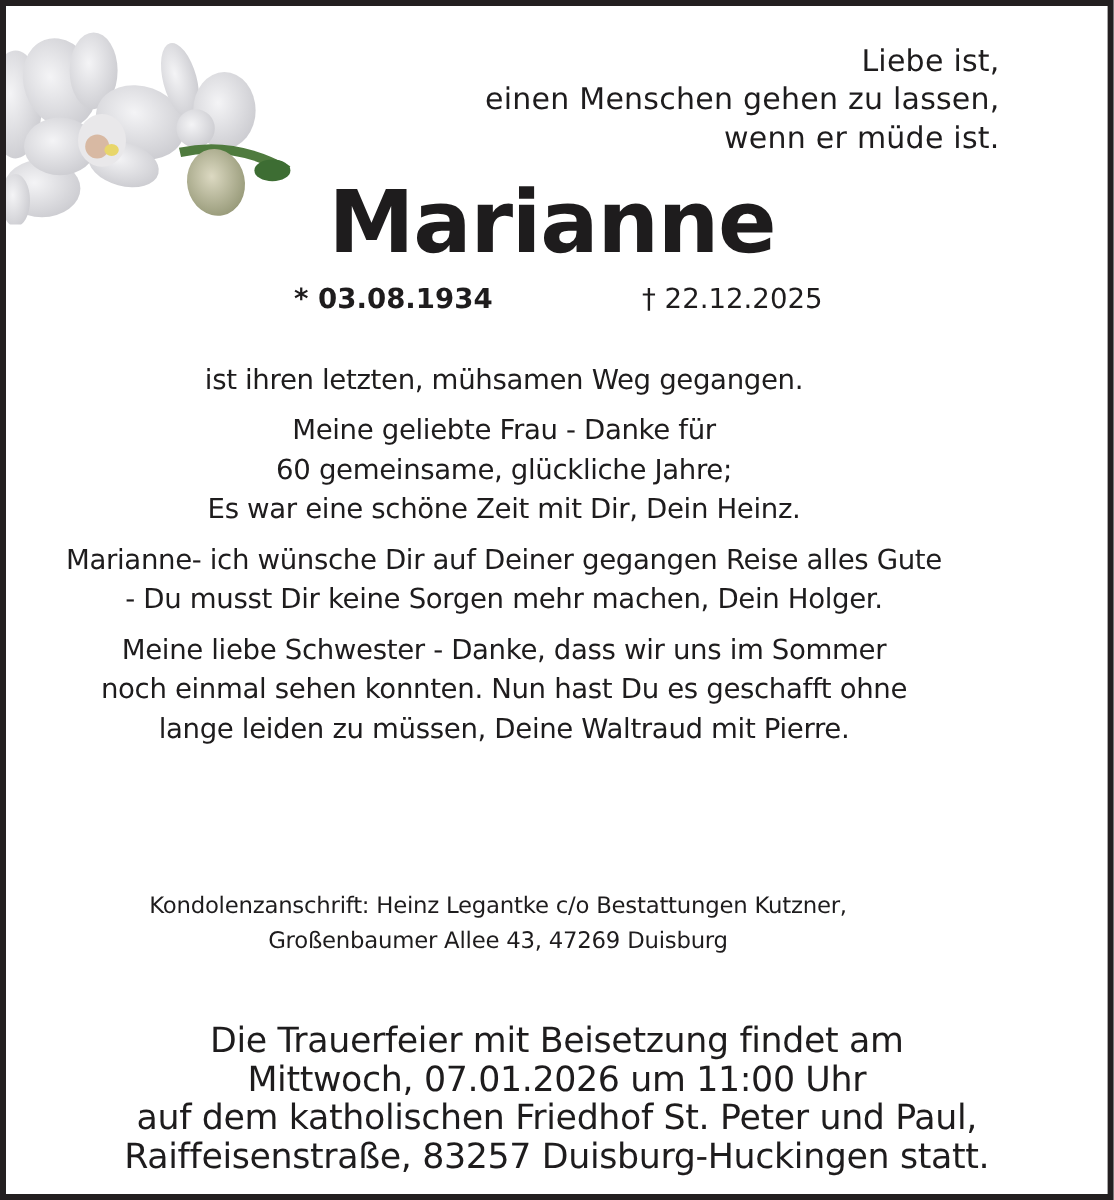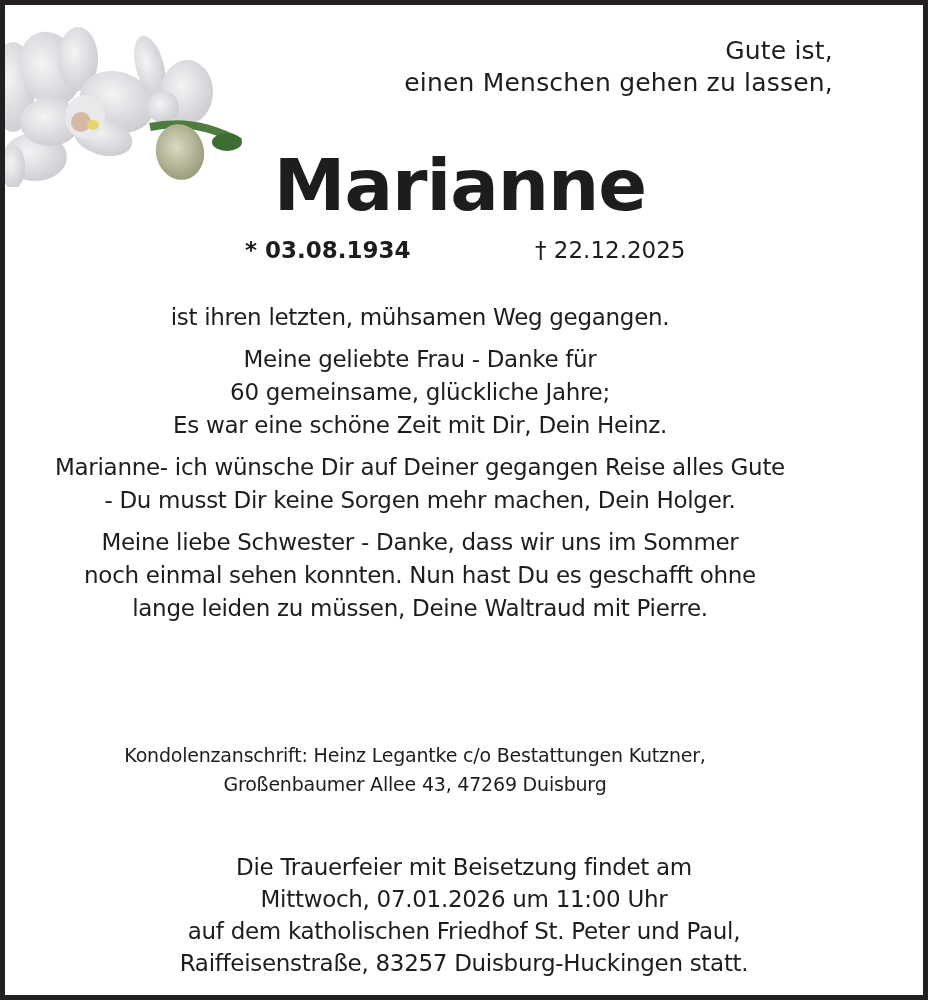--- a/index.html
+++ b/index.html
@@ -45,21 +45,21 @@
     .para { margin: 0 0 9px 0; }
     .para div { white-space: nowrap; }
     .address {
       position: absolute; left: 0; width: 820px; top: 736px;
       text-align: center; font-family: "DejaVu Sans", sans-serif;
       font-size: 19px; line-height: 29px; letter-spacing: -0.2px;
     }
     .ceremony {
       position: absolute; left: 0; width: 918px; top: 846px;
       text-align: center; font-family: "DejaVu Sans", sans-serif;
-      font-size: 23px; line-height: 32px; letter-spacing: -0.3px;
+      font-size: 29px; line-height: 32px; letter-spacing: -0.3px;
     }
     .address div, .ceremony div { white-space: nowrap; }
   </style>
 </head>
 <body>
 
 <div class="frame">
 
   <svg class="orchid" viewBox="0 0 240 170">
     <defs>
@@ -89,22 +89,23 @@
     <ellipse cx="145" cy="50" rx="14" ry="32" fill="url(#pet)" transform="rotate(-15 145 50)"></ellipse>
     <ellipse cx="182" cy="75" rx="26" ry="32" fill="url(#pet)"></ellipse>
     <ellipse cx="158" cy="90" rx="16" ry="16" fill="url(#pet)"></ellipse>
 
     <path d="M145 110 Q190 100 235 125" stroke="#4f7b3e" stroke-width="8" fill="none"></path>
     <ellipse cx="222" cy="125" rx="15" ry="9" fill="#3d6d33"></ellipse>
     <ellipse cx="175" cy="135" rx="24" ry="28" fill="url(#bud)" transform="rotate(-12 175 135)"></ellipse>
   </svg>
 
   <div class="motto">
-    <div>Gute ist,</div>
+    <div>Liebe ist,</div>
     <div>einen Menschen gehen zu lassen,</div>
+    <div>wenn er müde ist.</div>
   </div>
 
   <div class="name"><span>Marianne</span></div>
 
   <div class="dates">
     <span class="born">* 03.08.1934</span>
     <span class="died">† 22.12.2025</span>
   </div>
 
   <div class="body">

